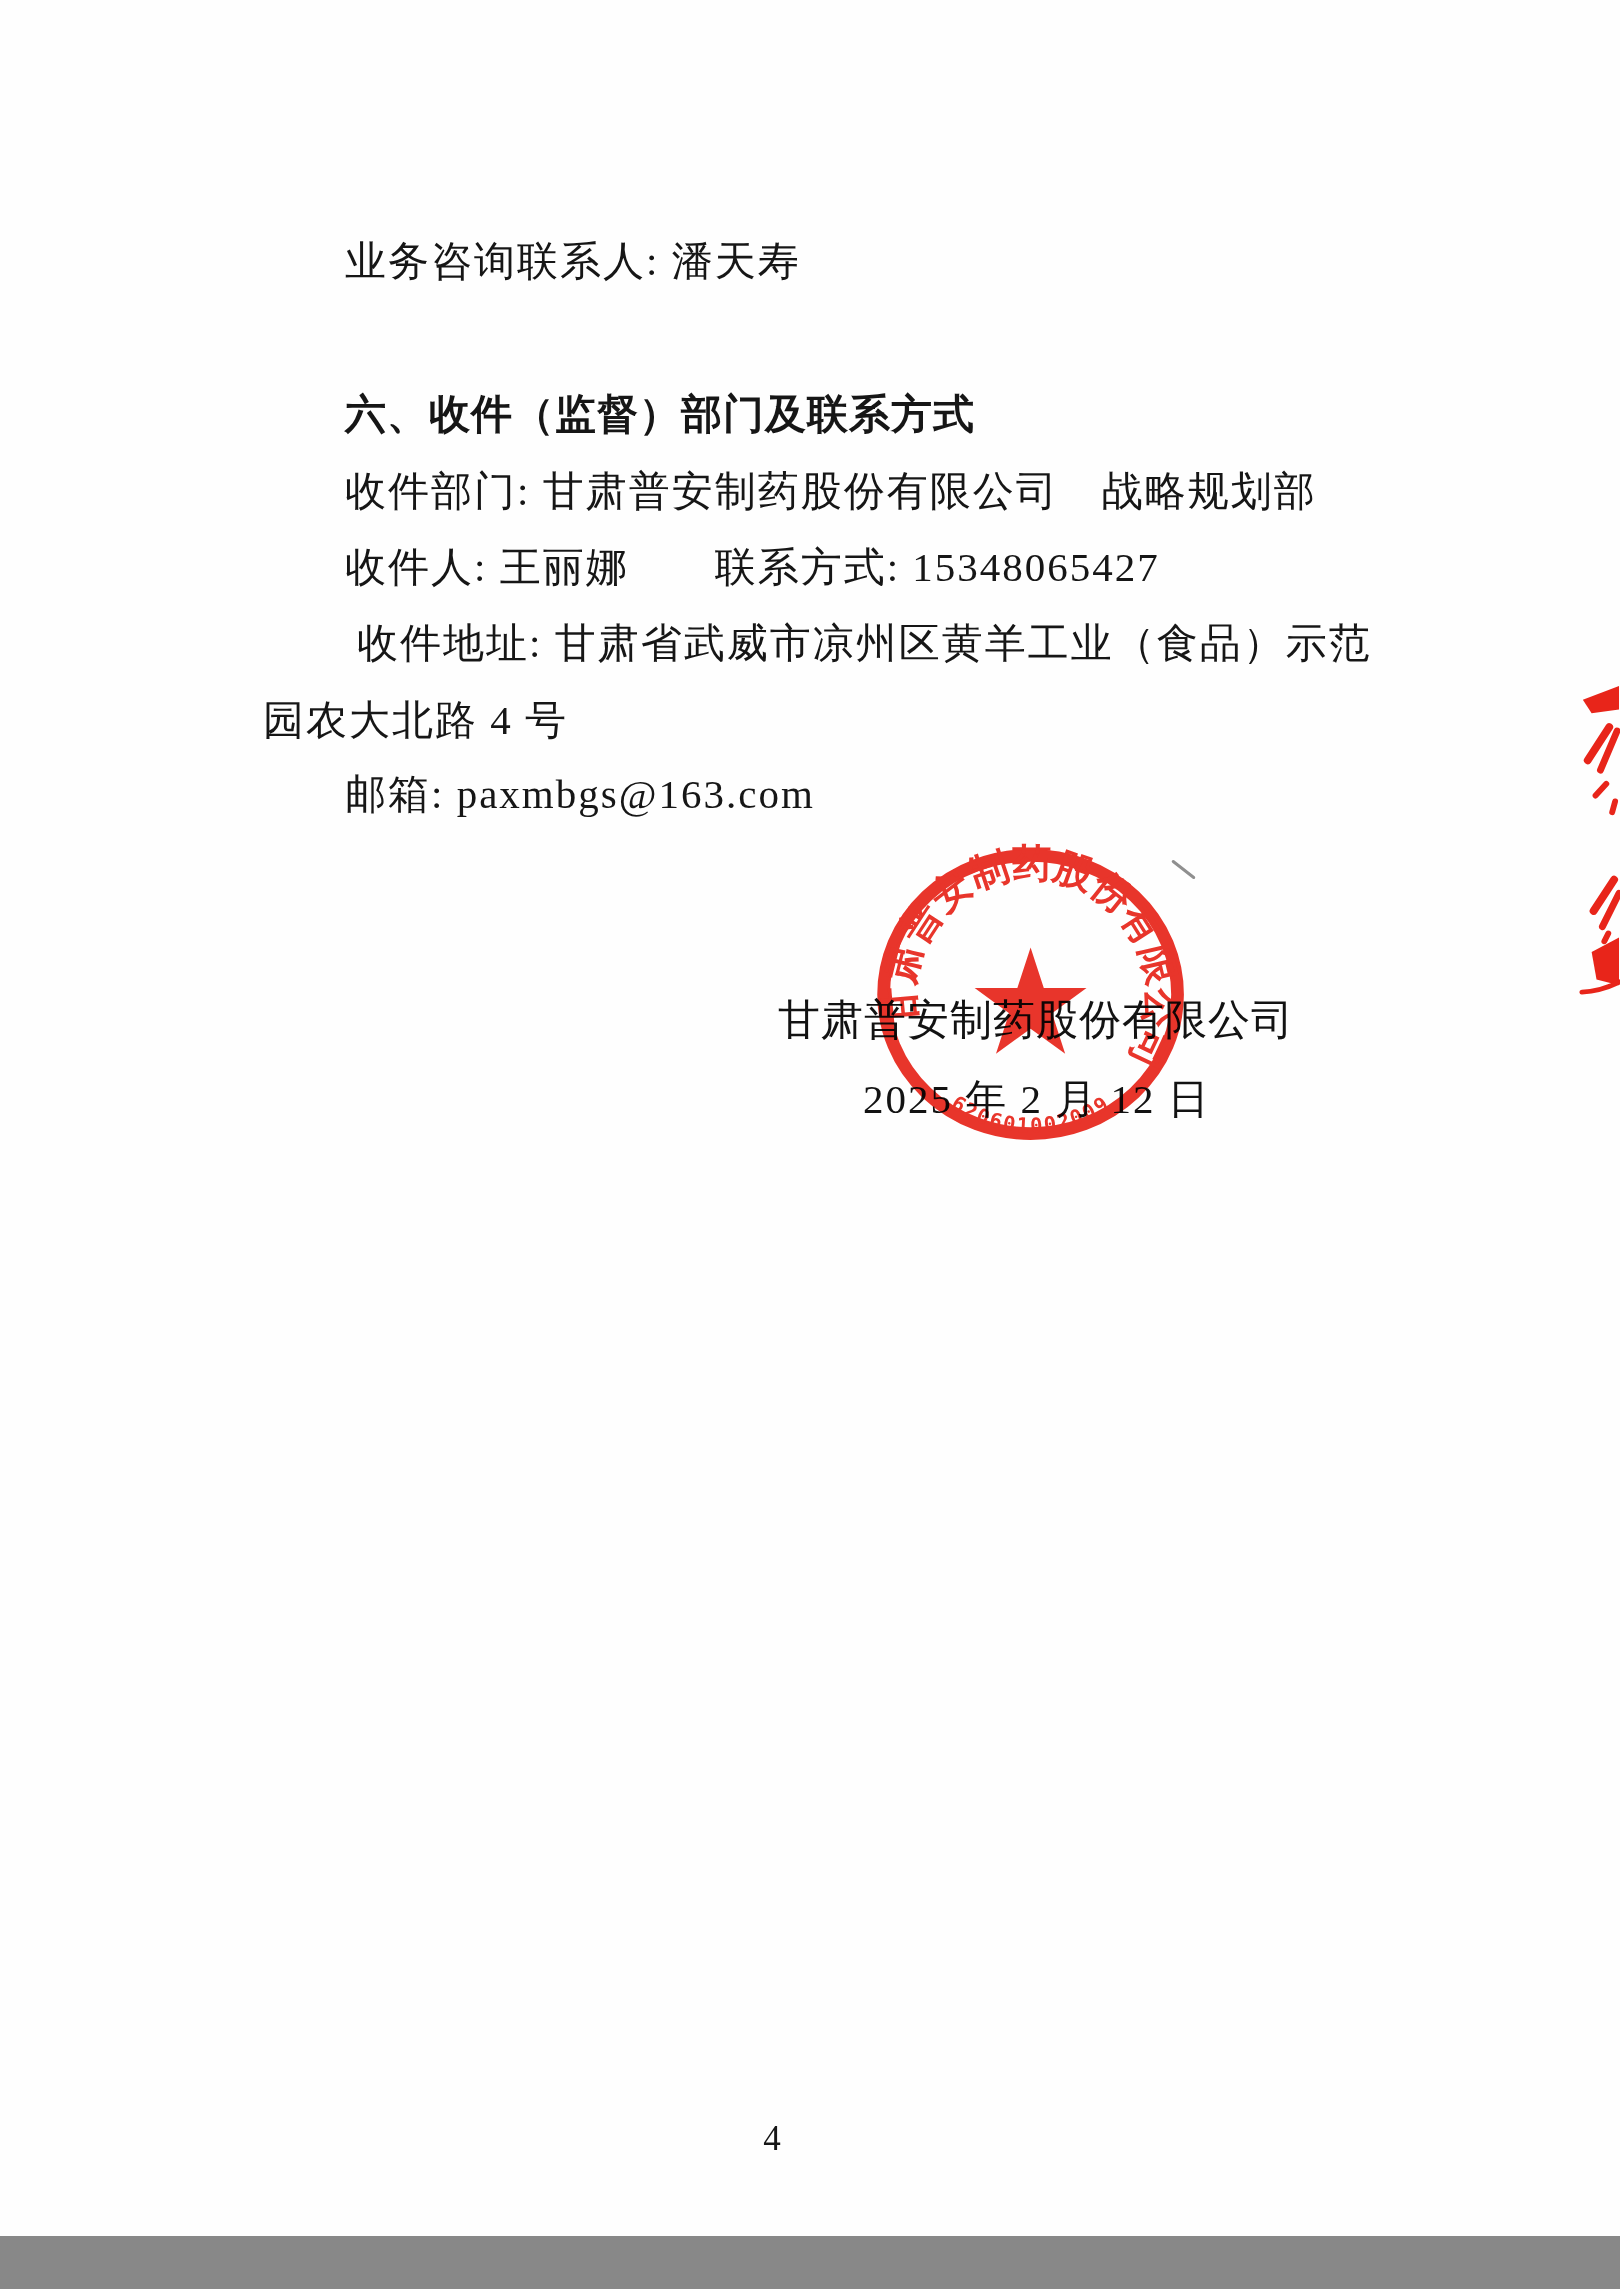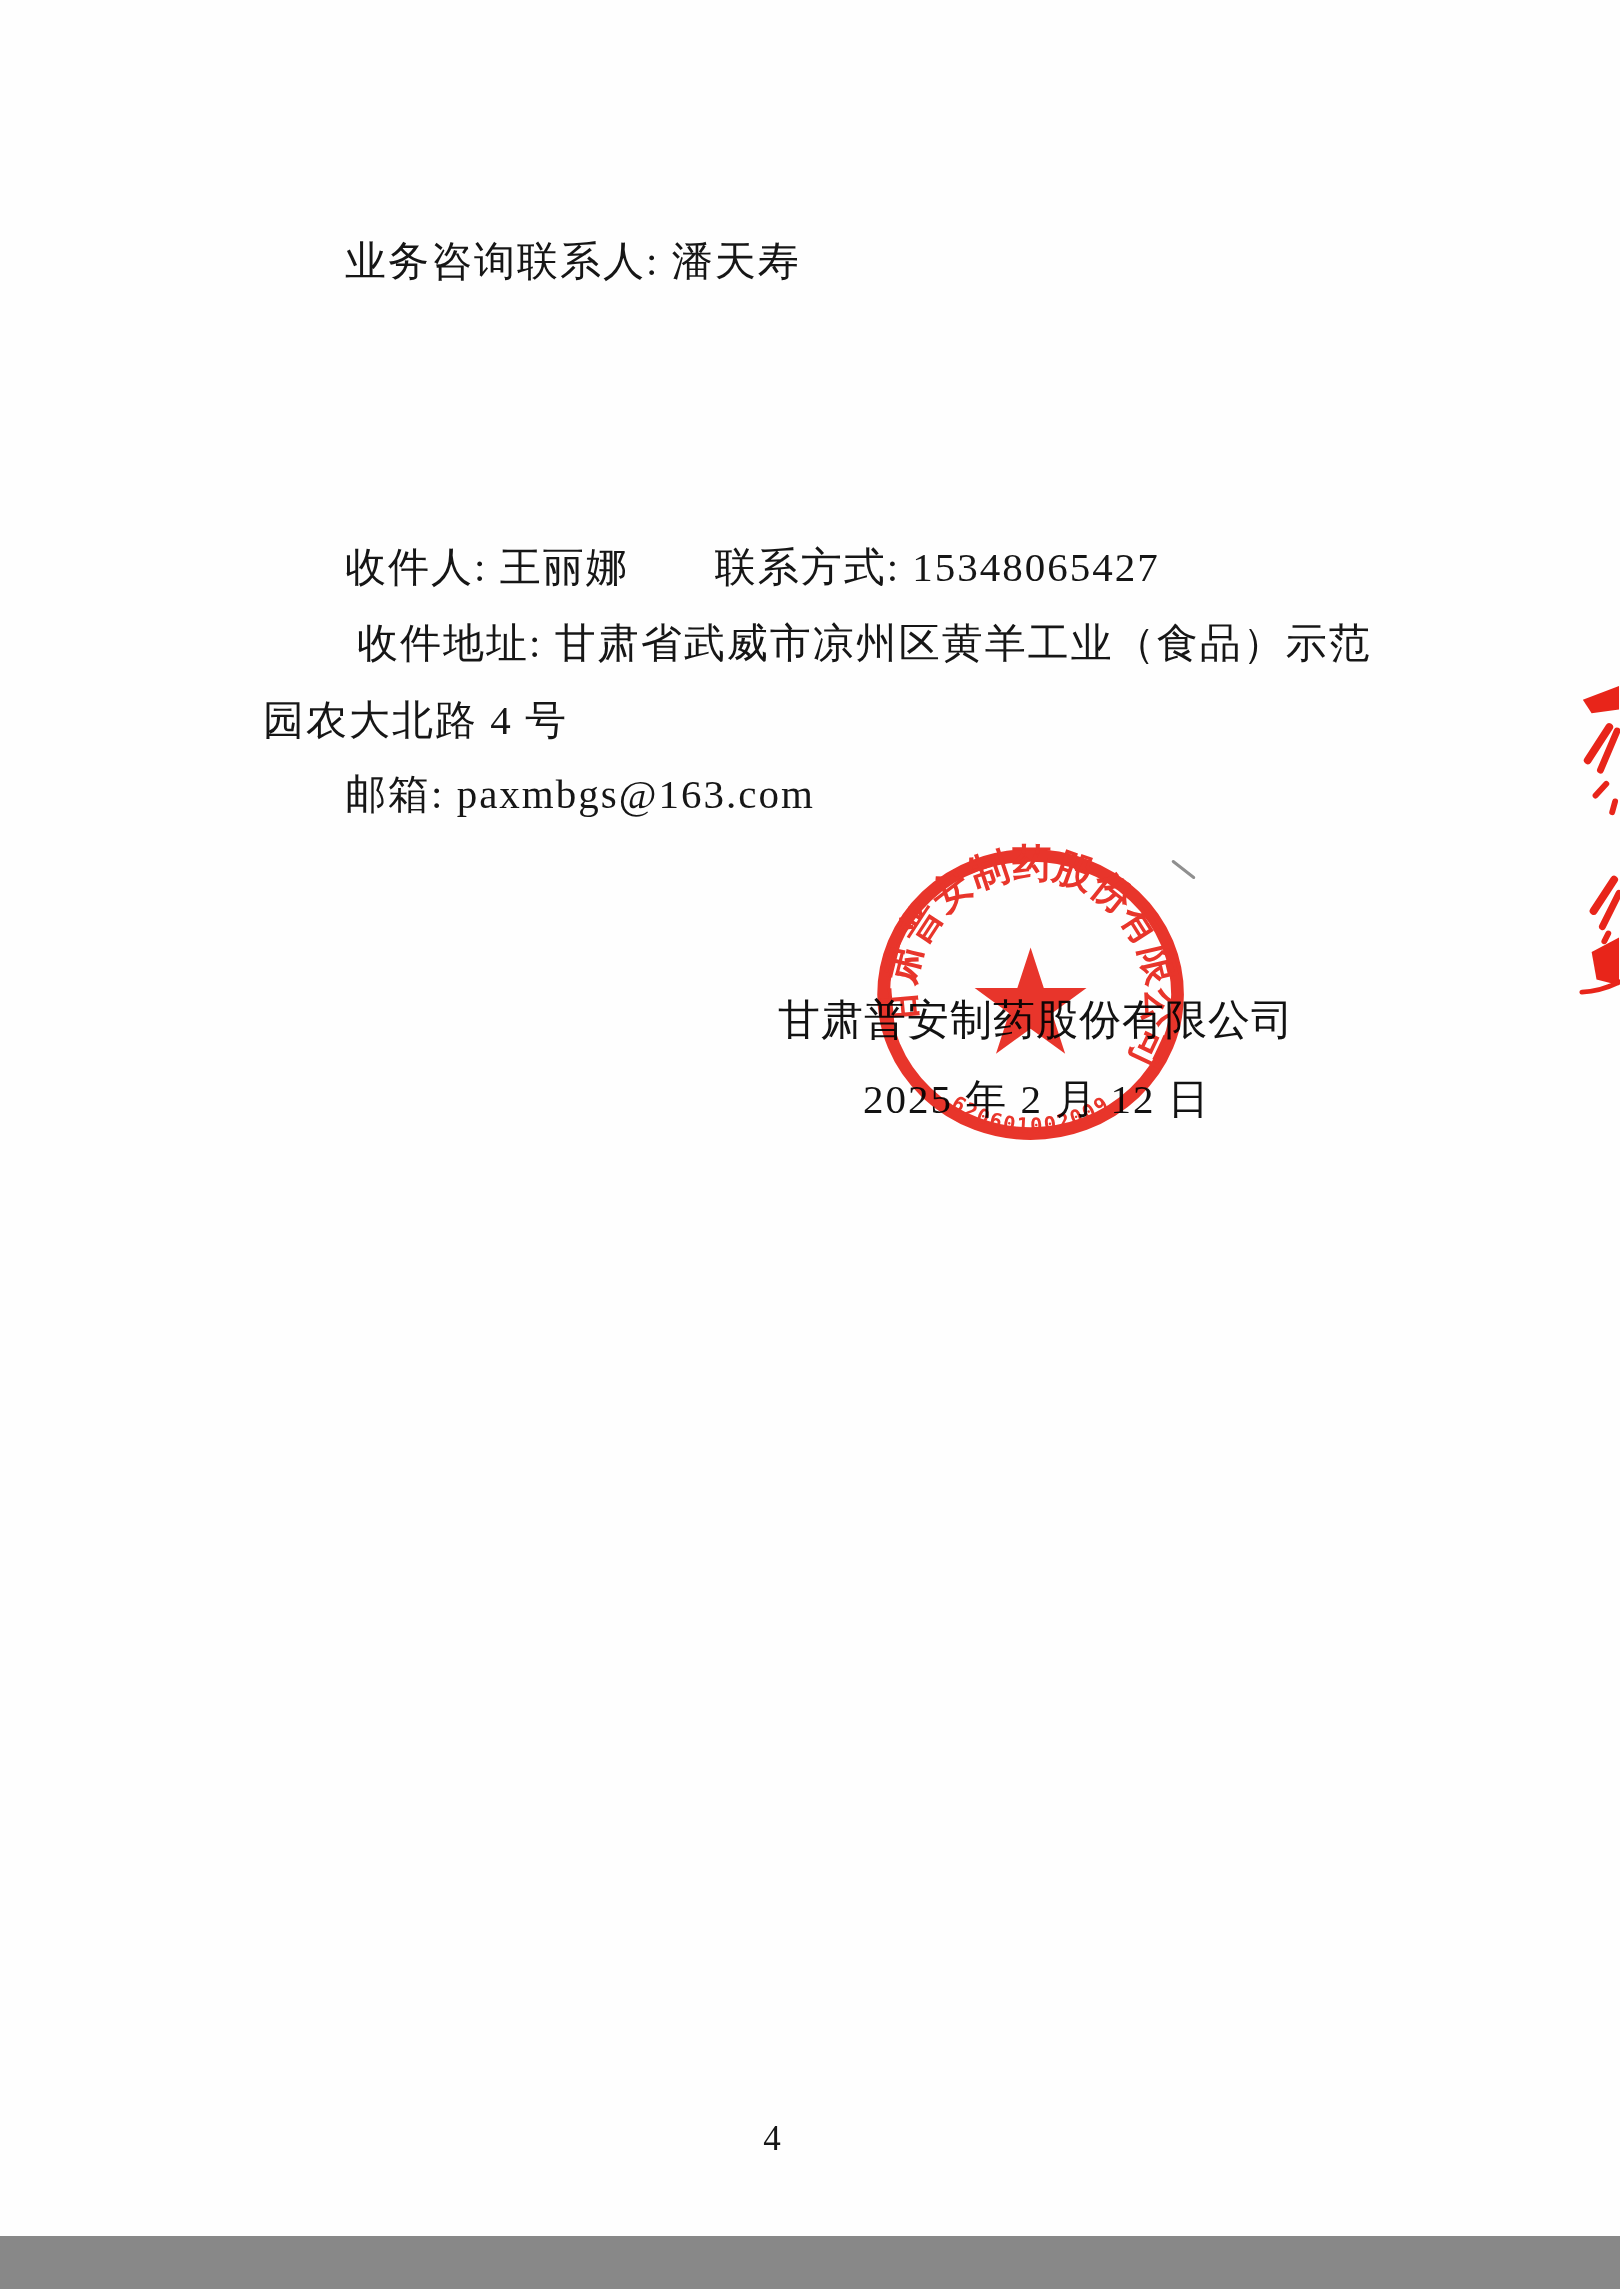--- a/index.html
+++ b/index.html
@@ -69,21 +69,23 @@
   }
 </style>
 </head>
 <body>
 
 <div class="page">
 
   <p class="ln" style="left:345px;top:239px">业务咨询联系人: 潘天寿</p>
 
 
+  <p class="ln heading" style="left:345px;top:392px">六、收件（监督）部门及联系方式</p>
 
+  <p class="ln" style="left:345px;top:469px">收件部门: 甘肃普安制药股份有限公司　战略规划部</p>
 
   <p class="ln" style="left:345px;top:545px">收件人: 王丽娜　　联系方式: 15348065427</p>
 
   <p class="ln" style="left:357px;top:621px">收件地址: 甘肃省武威市凉州区黄羊工业（食品）示范</p>
 
   <p class="ln" style="left:263px;top:698px">园农大北路 4 号</p>
 
   <p class="ln" style="left:345px;top:772px">邮箱: paxmbgs@163.com</p>
 
   <p class="sig-line sig-company" style="left:778px;top:992px">甘肃普安制药股份有限公司</p>

